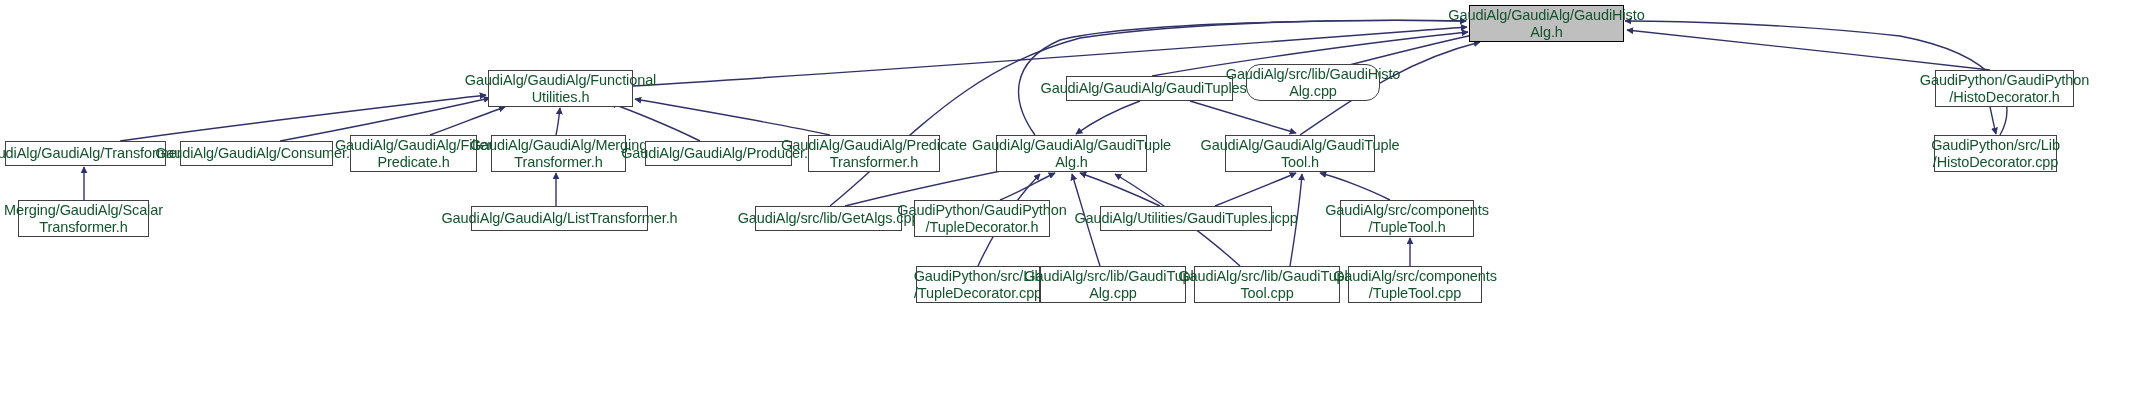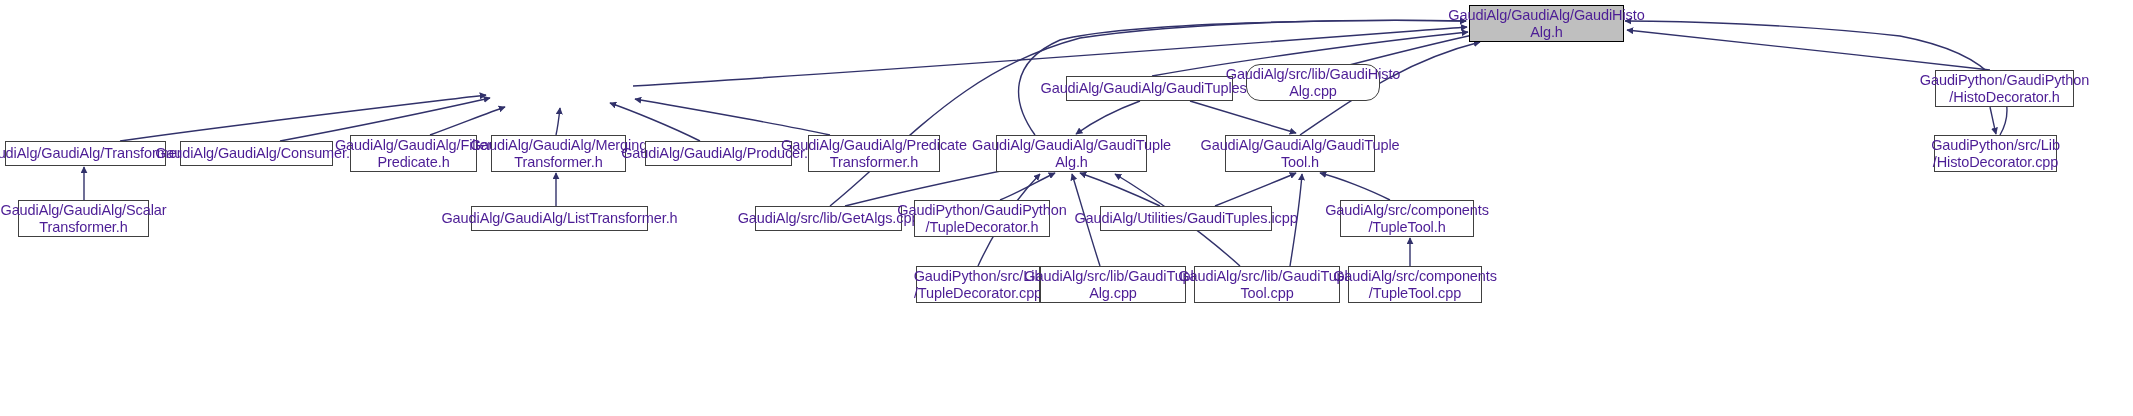--- a/index.html
+++ b/index.html
@@ -21,21 +21,21 @@
     top: 0;
     width: 2133px;
     height: 416px;
     pointer-events: none;
   }
   .node {
     position: absolute;
     box-sizing: border-box;
     border: 1px solid #000000;
     background: #ffffff;
-    color: #4c1d95;
+    color: #14532d;
     font-size: 14.5px;
     line-height: 17px;
     text-align: center;
     display: flex;
     align-items: center;
     justify-content: center;
     white-space: pre-line;
     z-index: 5;
     letter-spacing: -0.1px;
   }
@@ -82,41 +82,43 @@
       <path d="M 1215 206 C 1250 192 1280 180 1296 173" fill="none" stroke="#31316a" stroke-width="1.4" marker-end="url(#arrowhead)"></path>
       <path d="M 1390 200 C 1370 190 1340 178 1320 173" fill="none" stroke="#31316a" stroke-width="1.4" marker-end="url(#arrowhead)"></path>
       <path d="M 1290 266 C 1295 235 1300 200 1302 174" fill="none" stroke="#31316a" stroke-width="1.4" marker-end="url(#arrowhead)"></path>
       <path d="M 1410 266 C 1410 256 1410 245 1410 238" fill="none" stroke="#31316a" stroke-width="1.4" marker-end="url(#arrowhead)"></path>
       <path d="M 1140 101 C 1110 112 1090 124 1076 134" fill="none" stroke="#31316a" stroke-width="1.4" marker-end="url(#arrowhead)"></path>
       <path d="M 1190 101 C 1230 113 1270 125 1296 133" fill="none" stroke="#31316a" stroke-width="1.4" marker-end="url(#arrowhead)"></path>
       <path d="M 1990 107 C 1992 116 1994 126 1996 134" fill="none" stroke="#31316a" stroke-width="1.4" marker-end="url(#arrowhead)"></path>
     </svg>
 <div class="node root" style="left: 1469px; top: 5px; width: 155px; height: 37px;">GaudiAlg/GaudiAlg/GaudiHisto
 Alg.h</div>
+    <div class="node thick" style="left: 488px; top: 70px; width: 145px; height: 37px;">GaudiAlg/GaudiAlg/Functional
+Utilities.h</div>
     <div class="node thick" style="left: 1066px; top: 76px; width: 167px; height: 25px;">GaudiAlg/GaudiAlg/GaudiTuples.h</div>
     <div class="node thick" style="left: 1246px; top: 64px; width: 134px; height: 37px; border-radius: 14px;">GaudiAlg/src/lib/GaudiHisto
 Alg.cpp</div>
     <div class="node thick" style="left: 1935px; top: 70px; width: 139px; height: 37px;">GaudiPython/GaudiPython
 /HistoDecorator.h</div>
     <div class="node thick" style="left: 5px; top: 141px; width: 161px; height: 25px;">GaudiAlg/GaudiAlg/Transformer.h</div>
     <div class="node thick" style="left: 180px; top: 141px; width: 153px; height: 25px;">GaudiAlg/GaudiAlg/Consumer.h</div>
     <div class="node thick" style="left: 350px; top: 135px; width: 127px; height: 37px;">GaudiAlg/GaudiAlg/Filter
 Predicate.h</div>
     <div class="node thick" style="left: 491px; top: 135px; width: 135px; height: 37px;">GaudiAlg/GaudiAlg/Merging
 Transformer.h</div>
     <div class="node thick" style="left: 645px; top: 141px; width: 147px; height: 25px;">GaudiAlg/GaudiAlg/Producer.h</div>
     <div class="node thick" style="left: 808px; top: 135px; width: 132px; height: 37px;">GaudiAlg/GaudiAlg/Predicate
 Transformer.h</div>
     <div class="node thick" style="left: 996px; top: 135px; width: 151px; height: 37px;">GaudiAlg/GaudiAlg/GaudiTuple
 Alg.h</div>
     <div class="node thick" style="left: 1225px; top: 135px; width: 150px; height: 37px;">GaudiAlg/GaudiAlg/GaudiTuple
 Tool.h</div>
     <div class="node thick" style="left: 1934px; top: 135px; width: 123px; height: 37px;">GaudiPython/src/Lib
 /HistoDecorator.cpp</div>
-    <div class="node thick" style="left: 18px; top: 200px; width: 131px; height: 37px;">GaudiAlg/GaudiAlg/Scalar
+    <div class="node thick" style="left: 18px; top: 200px; width: 131px; height: 37px;">Merging/GaudiAlg/Scalar
 Transformer.h</div>
     <div class="node thick" style="left: 471px; top: 206px; width: 177px; height: 25px; text-align: center;">GaudiAlg/GaudiAlg/ListTransformer.h</div>
     <div class="node thick" style="left: 755px; top: 206px; width: 147px; height: 25px;">GaudiAlg/src/lib/GetAlgs.cpp</div>
     <div class="node thick" style="left: 914px; top: 200px; width: 136px; height: 37px;">GaudiPython/GaudiPython
 /TupleDecorator.h</div>
     <div class="node thick" style="left: 1100px; top: 206px; width: 172px; height: 25px;">GaudiAlg/Utilities/GaudiTuples.icpp</div>
     <div class="node thick" style="left: 1340px; top: 200px; width: 134px; height: 37px;">GaudiAlg/src/components
 /TupleTool.h</div>
     <div class="node thick" style="left: 916px; top: 266px; width: 124px; height: 37px;">GaudiPython/src/Lib
 /TupleDecorator.cpp</div>

